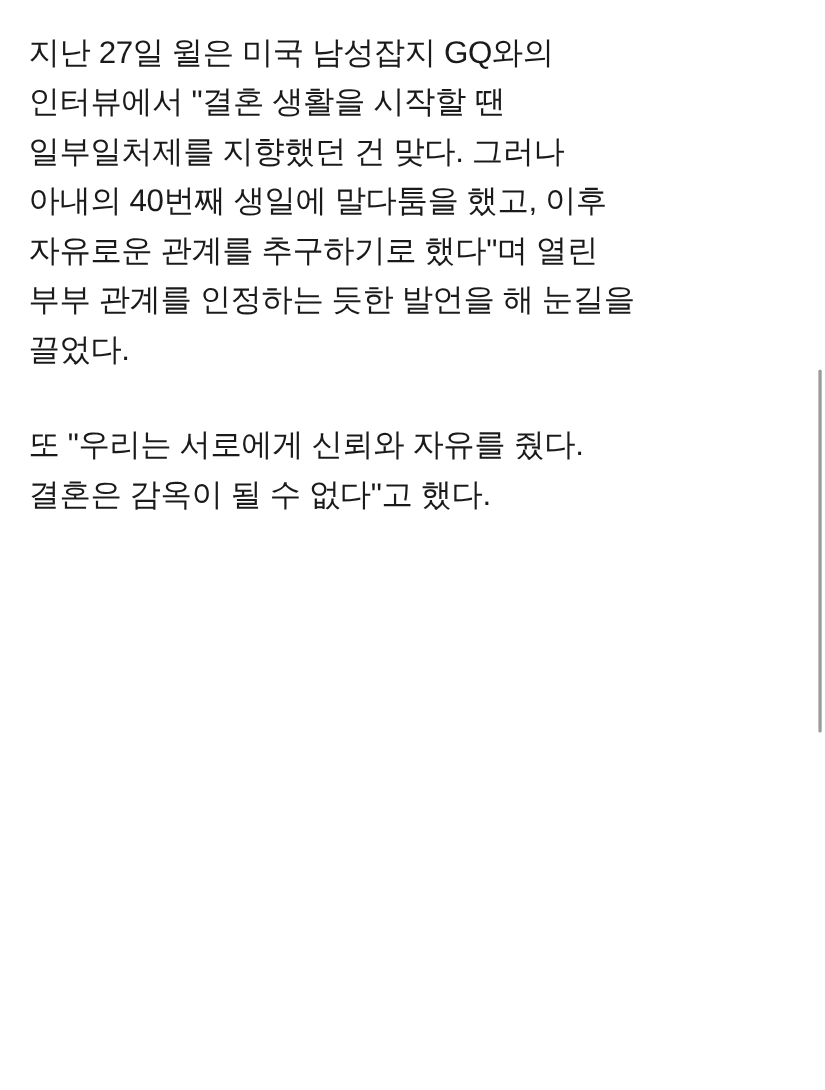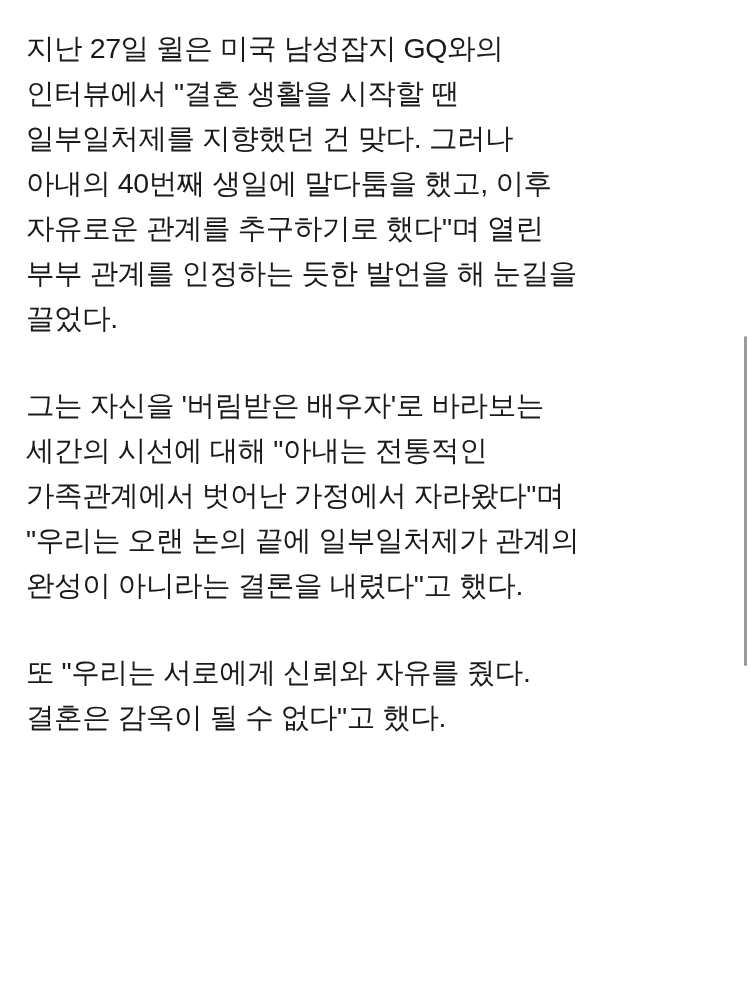--- a/index.html
+++ b/index.html
@@ -41,17 +41,16 @@
     height: 330px;
     background: #9b9b9b;
     border-radius: 2px;
   }
 </style>
 </head>
 <body>
 
 <div class="article-body">
   <p class="para">지난 27일 윌은 미국 남성잡지 GQ와의 인터뷰에서 "결혼 생활을 시작할 땐 일부일처제를 지향했던 건 맞다. 그러나 아내의 40번째 생일에 말다툼을 했고, 이후 자유로운 관계를 추구하기로 했다"며 열린 부부 관계를 인정하는 듯한 발언을 해 눈길을 끌었다.</p>
-  <p class="para">그는 자신을 '버림받은 배우자'로 바라보는 세간의 시선에 대해 "아내는 전통적인 가족관계에서 벗어난 가정에서 자라왔다"며 "우리는 오랜 논의 끝에 일부일처제가 관계의 완성이 아니라는 결론을 내렸다"고 했다.</p>
   <p class="para">또 "우리는 서로에게 신뢰와 자유를 줬다. 결혼은 감옥이 될 수 없다"고 했다.</p>
 </div>
 
 <div class="scroll-indicator"></div>
 
 </body></html>

